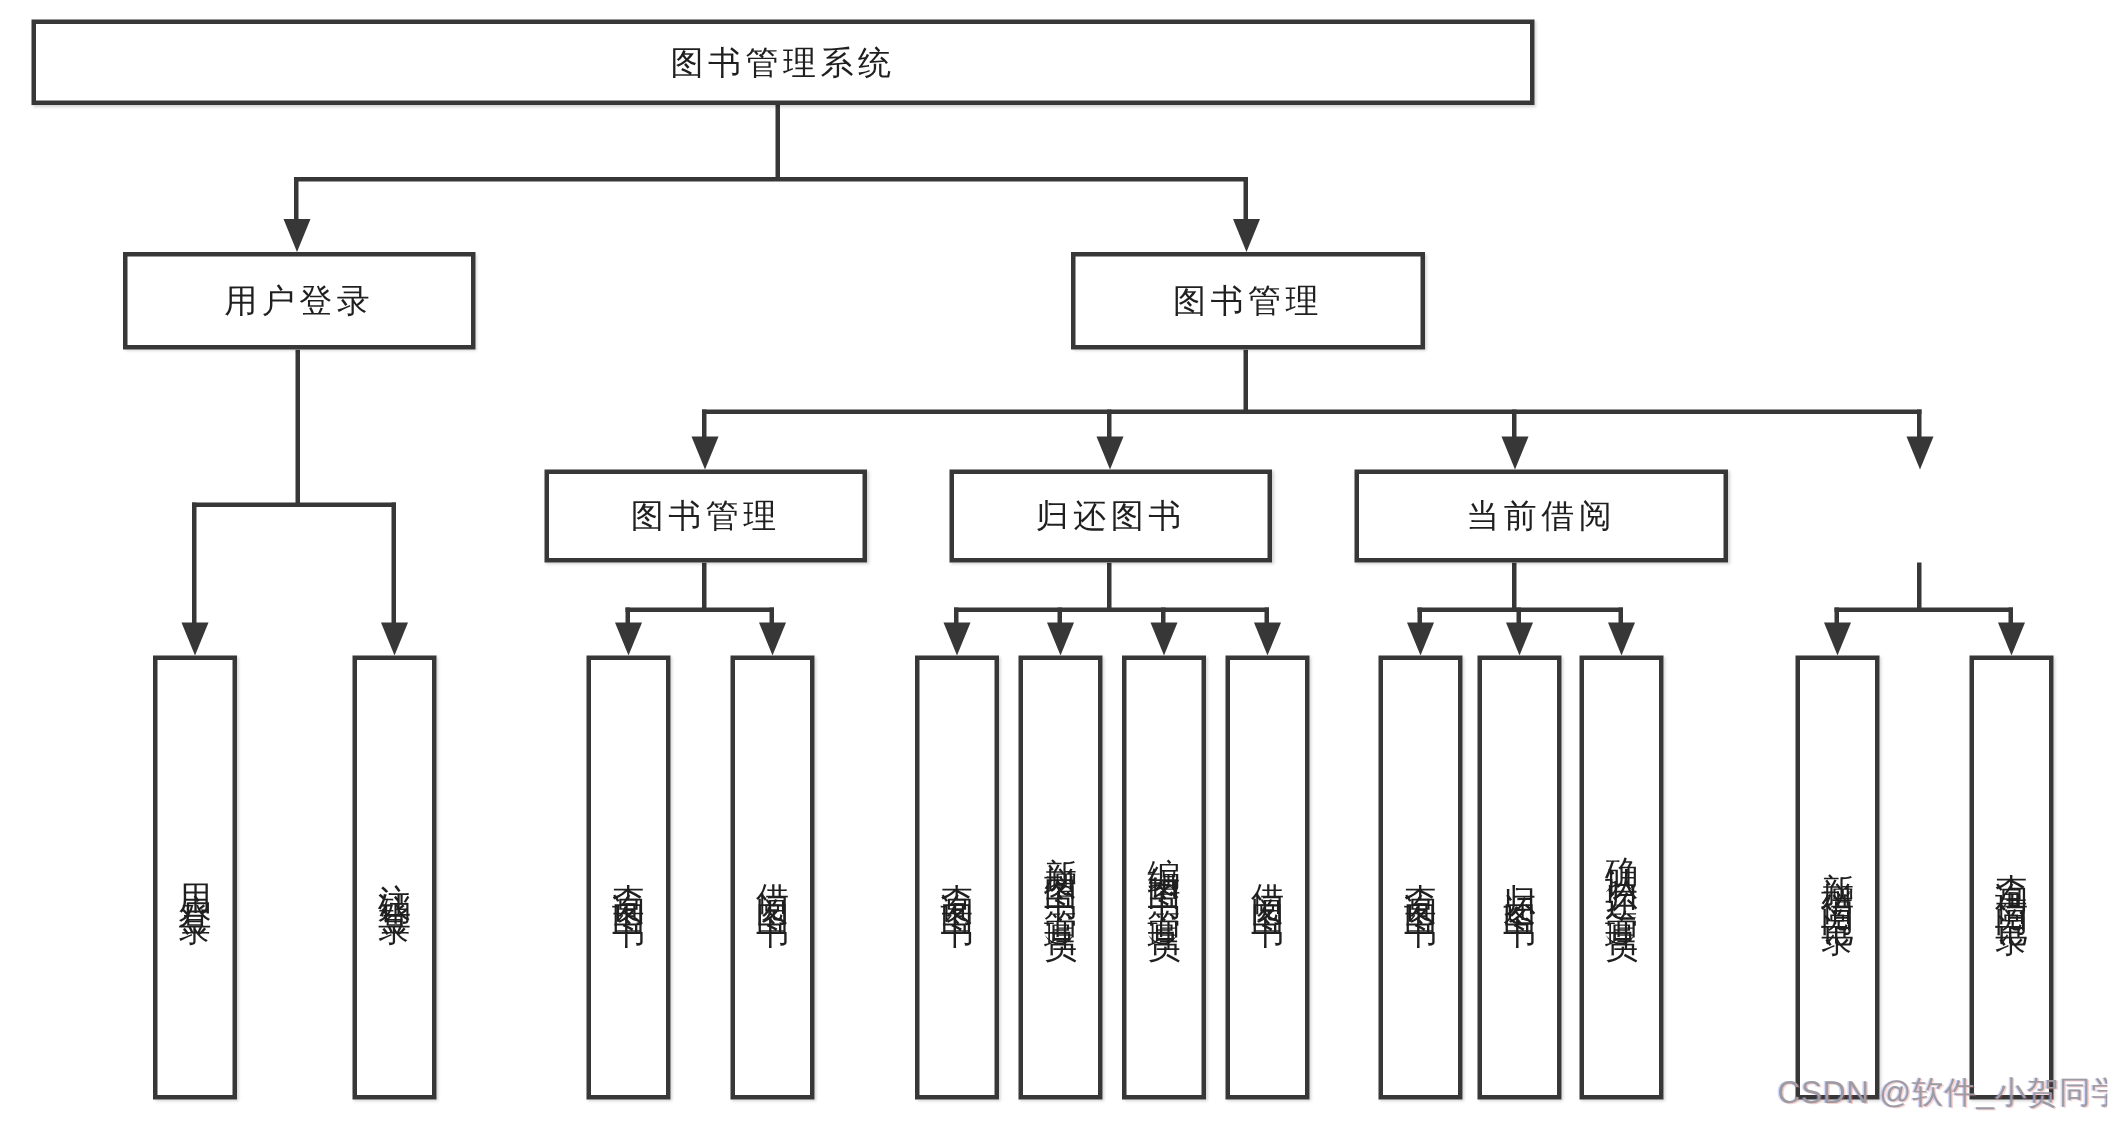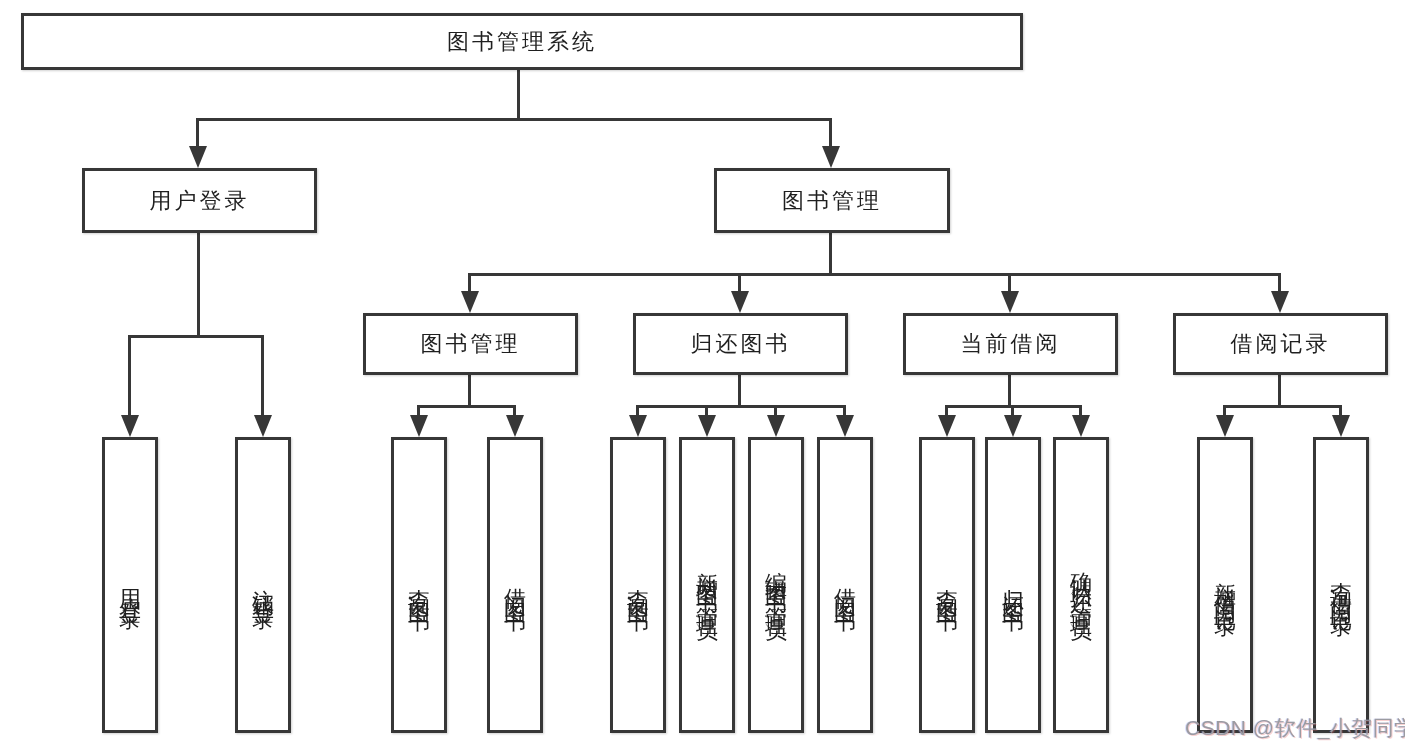--- a/index.html
+++ b/index.html
@@ -94,25 +94,22 @@
   <div class="box" style="left:714px;top:168px;width:236px;height:65px">
     <span class="lbl">图书管理</span>
   </div>
 
   <div class="box" style="left:363px;top:313px;width:215px;height:62px">
     <span class="lbl">图书管理</span>
   </div>
   <div class="box" style="left:633px;top:313px;width:215px;height:62px">
     <span class="lbl">归还图书</span>
   </div>
-  <div class="box" style="left:903px;top:313px;width:215px;height:62px">
+  <div class="box" style="left:903px;top:313px;width:249px;height:62px">
     <span class="lbl">当前借阅</span>
-  </div>
-  <div class="box" style="left:1173px;top:313px;width:215px;height:62px">
-    <span class="lbl">借阅记录</span>
   </div>
 
   <div class="box" style="left:102px;top:437px;width:56px;height:296px">
     <span class="vlbl">用户登录</span>
   </div>
   <div class="box" style="left:235px;top:437px;width:56px;height:296px">
     <span class="vlbl">注销登录</span>
   </div>
 
   <div class="box" style="left:391px;top:437px;width:56px;height:296px">

